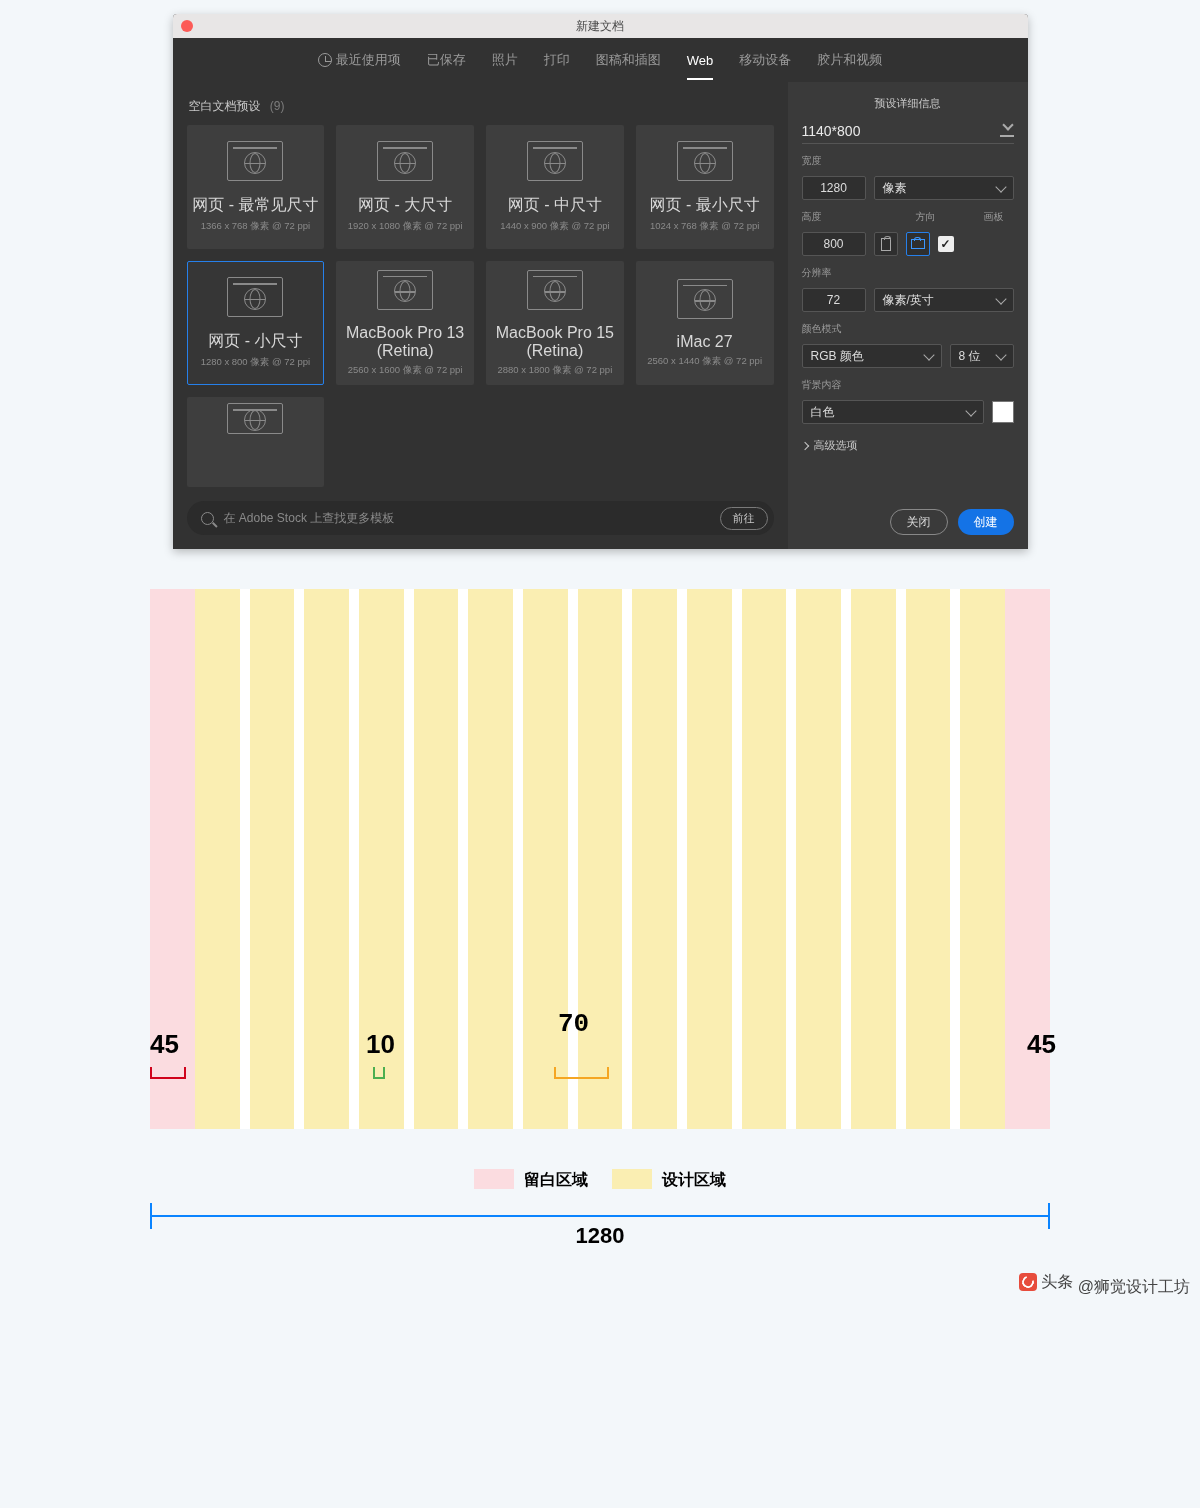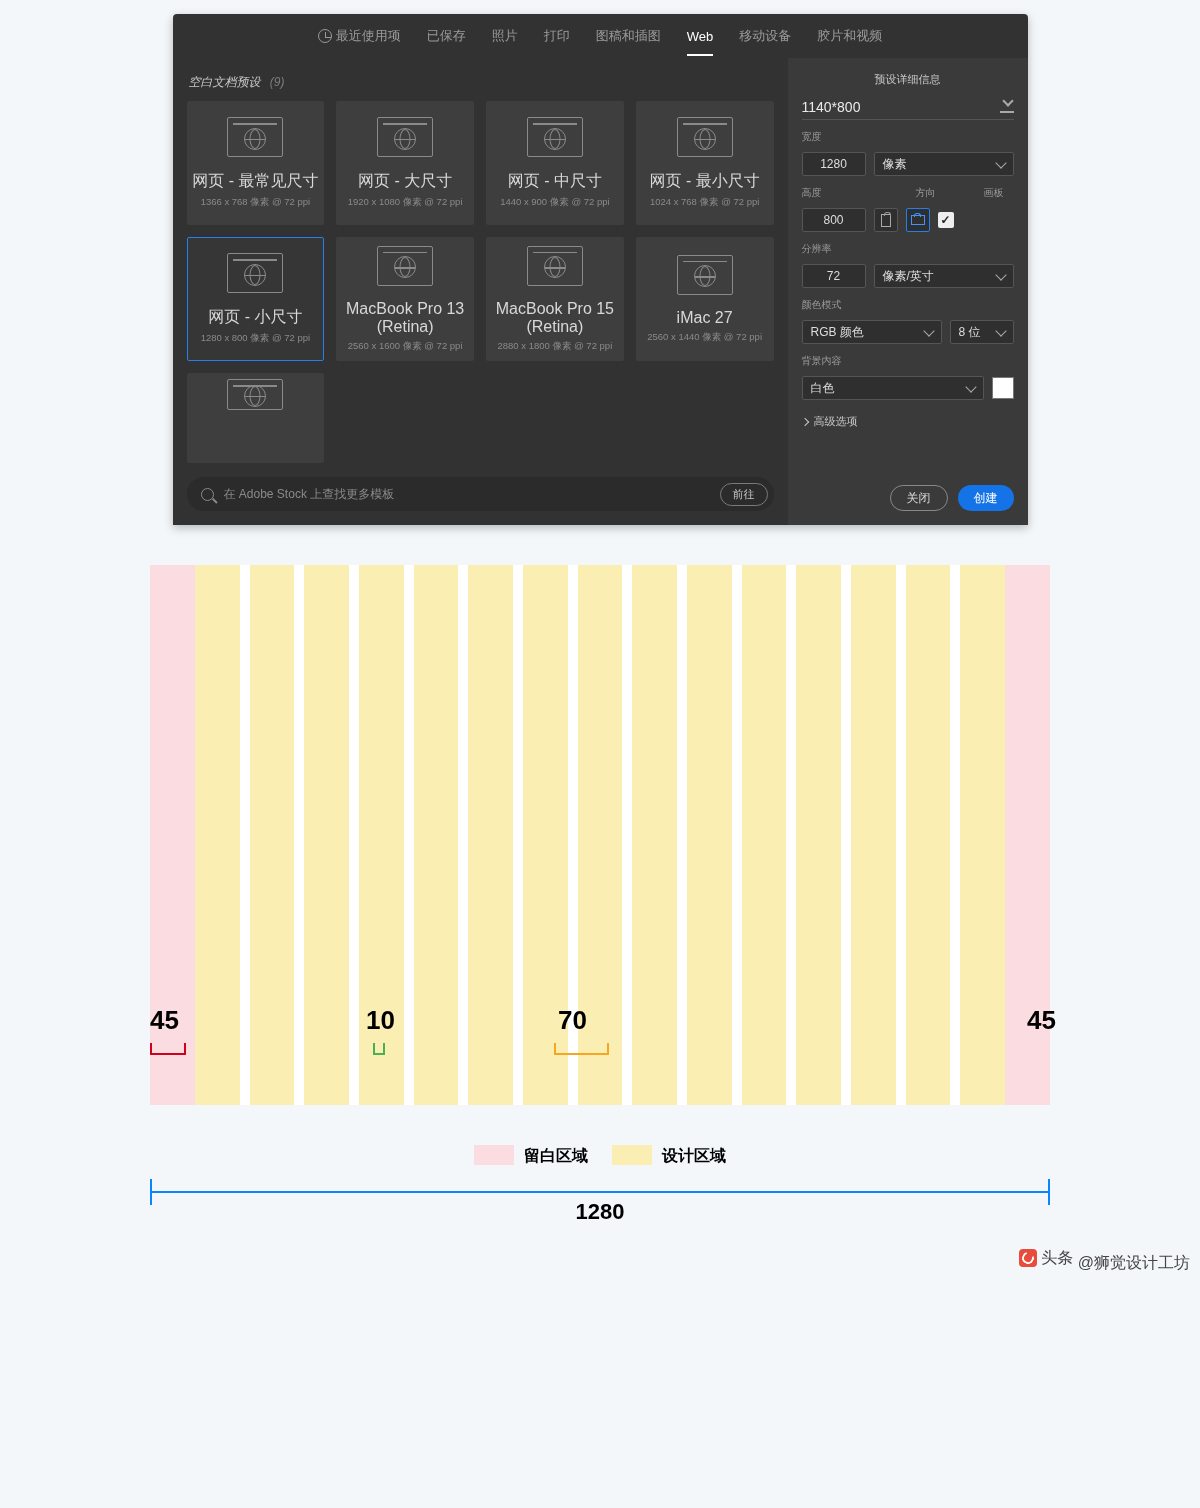--- a/index.html
+++ b/index.html
@@ -41,21 +41,21 @@
   }
   .tabbar .tab { position: relative; padding-bottom: 12px; cursor: pointer; }
   .tabbar .tab.active { color: #fff; }
   .tabbar .tab.active::after{
     content:""; position:absolute; left:0; right:0; bottom:0; height:2px; background:#fff;
   }
   .recent-ico{width:14px;height:14px;border:1.5px solid #9a9a9a;border-radius:50%;display:inline-block;vertical-align:-3px;margin-right:4px;position:relative;}
   .recent-ico::after{content:"";position:absolute;width:5px;height:5px;border-left:1.5px solid #9a9a9a;border-bottom:1.5px solid #9a9a9a;left:6px;top:2px;}
   .body-area{display:flex;}
   .left-pane{flex:1;padding:12px 14px 14px 14px;}
-  .section-label{color:#c8c8c8;font-size:12px;margin:4px 0 10px 2px;font-style:italic;}
+  .section-label{color:#c8c8c8;font-size:12px;margin:4px 0 10px 2px;}
   .section-label .count{color:#7c7c7c;margin-left:6px;}
   .grid{display:grid;grid-template-columns:repeat(4,1fr);gap:12px;}
   .preset{
     background:#3e3e3e;border-radius:2px;
     display:flex;flex-direction:column;align-items:center;justify-content:center;
     height:124px;padding:6px 4px;
     color:#c8c8c8;font-size:10px;position:relative;
   }
   .preset.selected{border:1.5px solid #2680eb;background:#363636;}
   .preset .thumb{
@@ -121,21 +121,21 @@
   .margin-col{background:#fbdce0;}
   .margin-col.left{width:45px;}
   .margin-col.right{width:45px;}
   .cols-wrap{flex:1;display:flex;}
   .cols-wrap .col{background:#faeeb2;flex:1;}
   .cols-wrap .gutter{width:10px;background:#fff;}
   .dim-label{position:absolute;font-size:26px;font-weight:700;color:#000000;}
   .dim-label.l45{left:0;top:440px;}
   .dim-label.r45{right:-6px;top:440px;}
   .dim-label.l10{left:216px;top:440px;}
-  .dim-label.l70{left:408px;top:440px;}
+  .dim-label.l70{left:408px;top:420px;font-family:Liberation Mono, monospace;}
   .bracket{position:absolute;height:12px;border:2px solid;border-top:none;}
   .bracket.red{border-color:#d0021b;}
   .bracket.green{border-color:#4caf50;}
   .bracket.orange{border-color:#f5a623;}
   .bracket.b45l{left:0;width:36px;top:478px;}
   .bracket.b10{left:223px;width:12px;top:478px;}
   .bracket.b70{left:404px;width:55px;top:478px;}
   .legend{display:flex;gap:24px;justify-content:center;margin-top:40px;font-size:16px;font-weight:600;}
   .legend .sw{width:40px;height:20px;display:inline-block;vertical-align:-4px;margin-right:10px;}
   .legend .pink{background:#fbdce0;}
@@ -147,20 +147,24 @@
   .total-dim .num{position:absolute;left:50%;transform:translateX(-50%);top:26px;font-size:22px;font-weight:700;background:#f3f7fa;padding:0 6px;}
   .watermark{position:absolute;right:-140px;bottom:-60px;font-size:16px;color:#444;}
   .watermark .h{display:inline-flex;align-items:center;gap:4px;font-weight:500;}
   .watermark .logo{width:18px;height:18px;background:#e74c3c;border-radius:4px;position:relative;}
   .watermark .logo::after{content:"";position:absolute;inset:3px;border-radius:50%;border:2px solid #fff;border-top-color:transparent;transform:rotate(30deg);}
 </style>
 </head>
 <body>
 
 <div class="app-window">
+  <div class="titlebar">
+    <span class="close-dot"></span>
+    <span>新建文档</span>
+  </div>
 
   <div class="tabbar">
     <span class="tab"><span class="recent-ico"></span><span>最近使用项</span></span>
     <span class="tab">已保存</span>
     <span class="tab">照片</span>
     <span class="tab">打印</span>
     <span class="tab">图稿和插图</span>
     <span class="tab active">Web</span>
     <span class="tab">移动设备</span>
     <span class="tab">胶片和视频</span>

